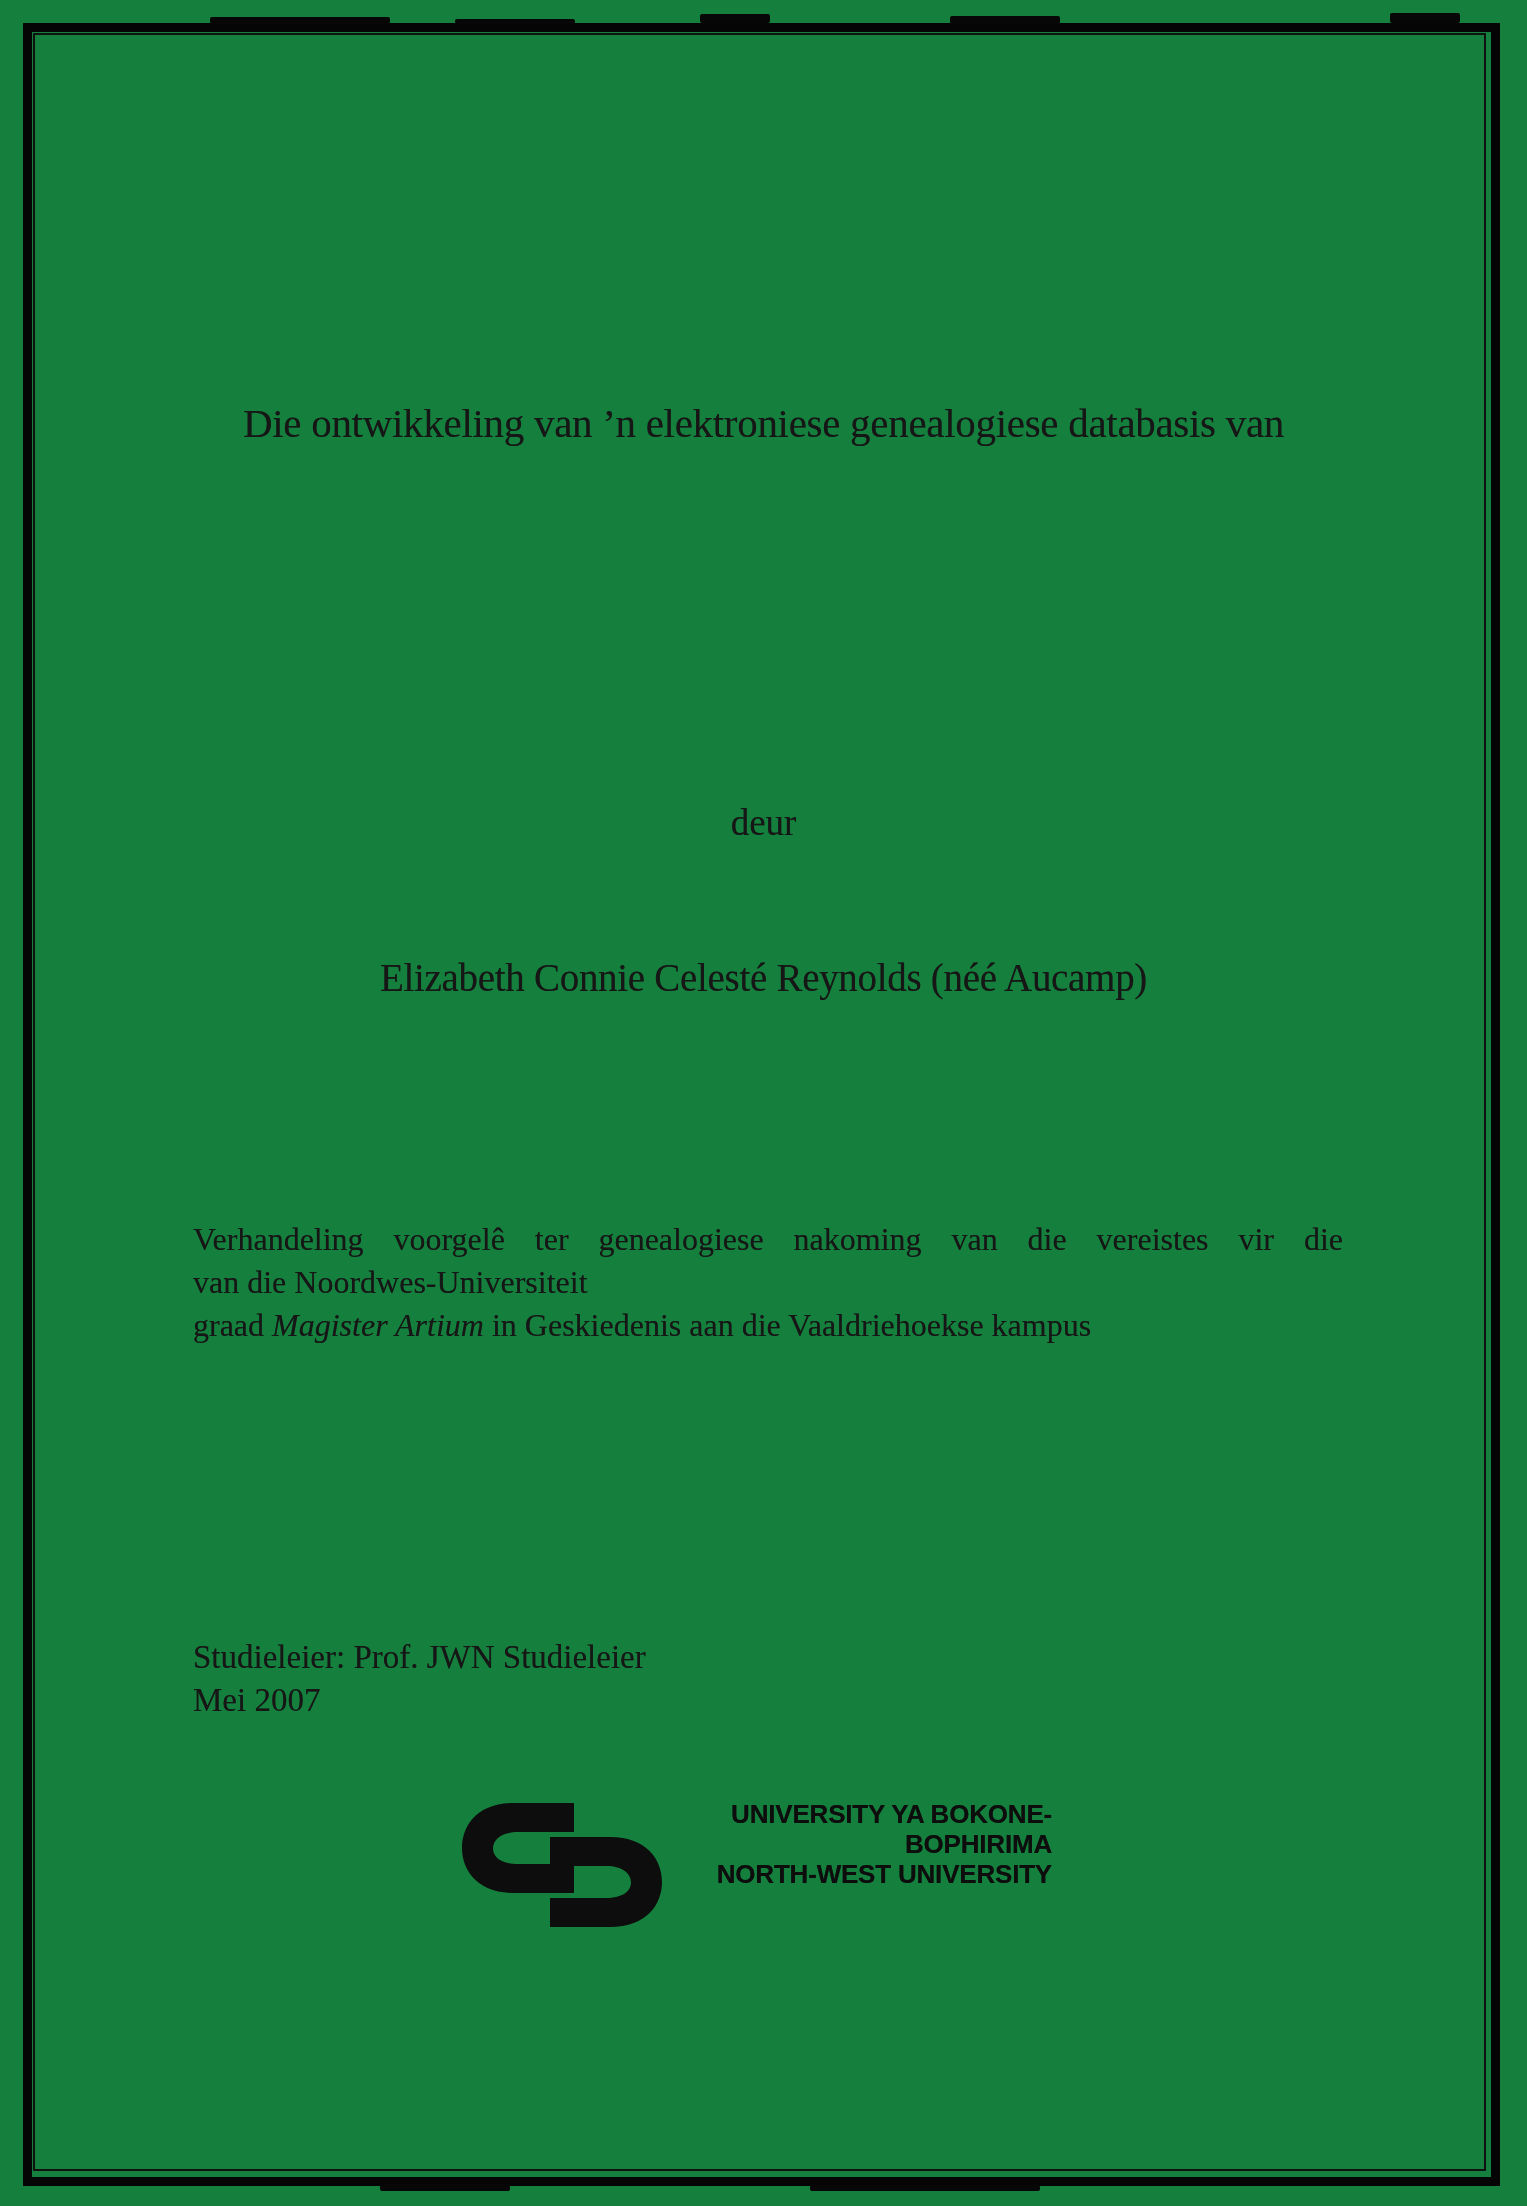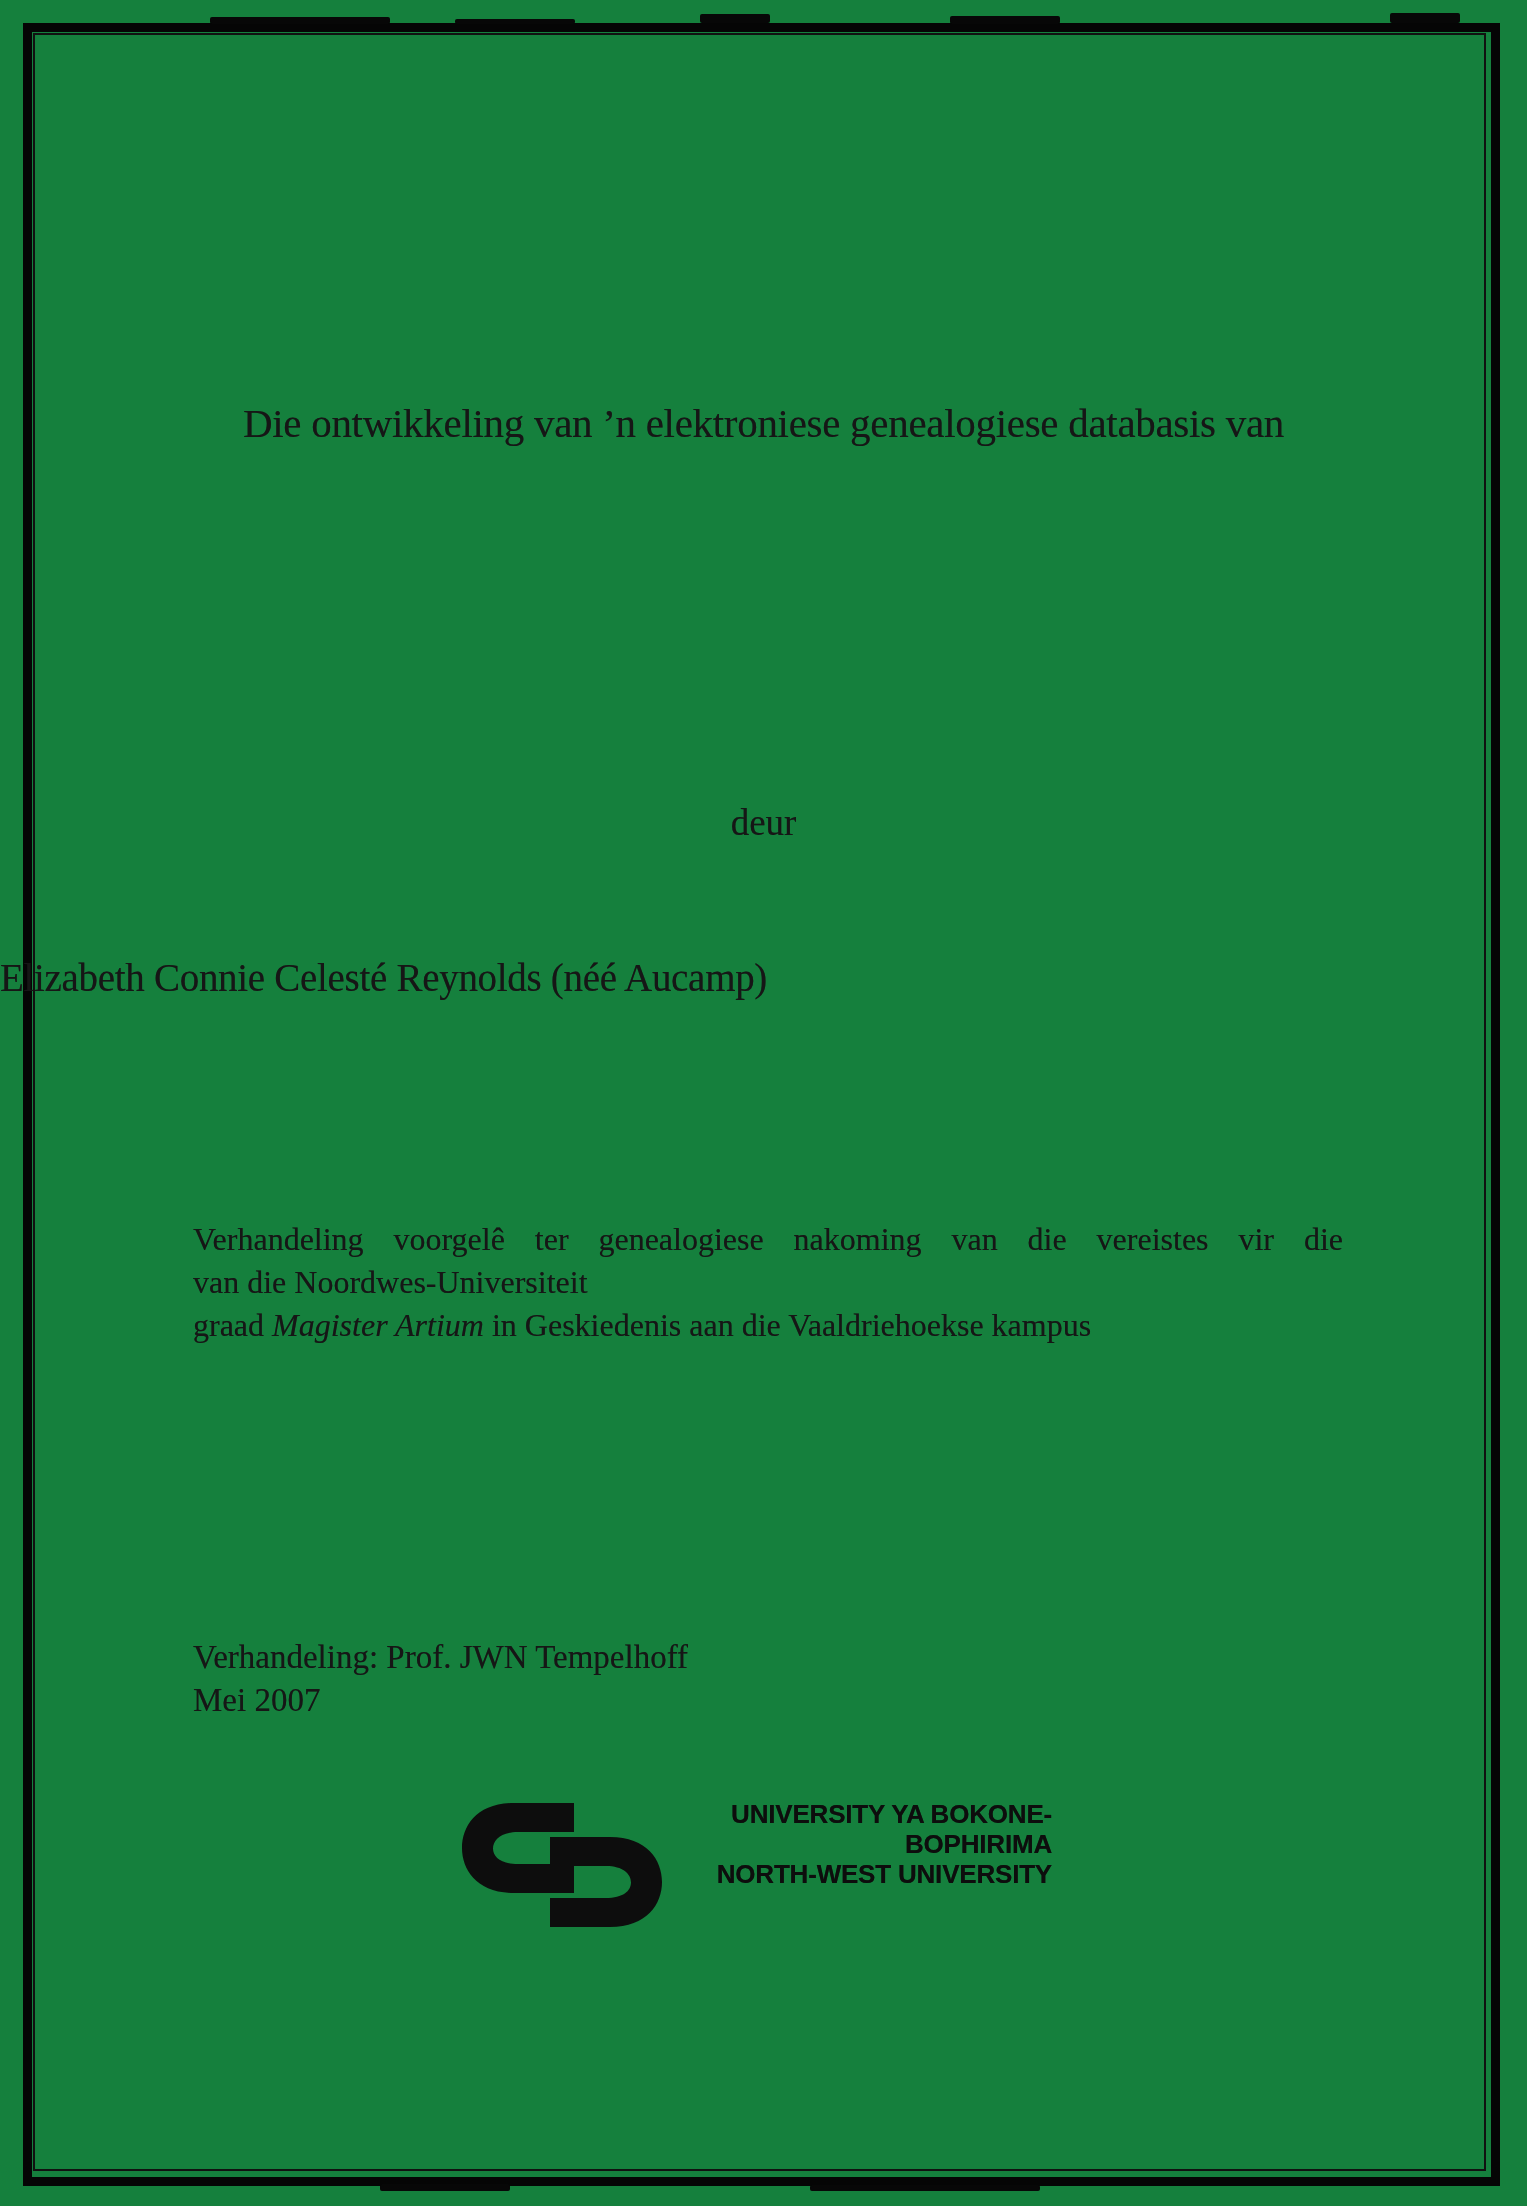--- a/index.html
+++ b/index.html
@@ -19,21 +19,21 @@
     position:absolute;left:33px;top:33px;width:1453px;height:2138px;
     border:2px solid #111;box-sizing:border-box;
   }
   .artifact{position:absolute;background:#070707;border-radius:2px;}
   .txt{position:absolute;text-shadow:0 0 .6px rgba(25,25,25,.55);}
   .title-block{
     left:0;width:100%;top:385px;text-align:center;
     font-size:41px;line-height:76px;letter-spacing:-.3px;
   }
   .byline{left:0;width:100%;top:800px;text-align:center;font-size:37px;line-height:46px;}
-  .author{left:0;width:100%;top:953px;font-size:39px;line-height:50px;letter-spacing:-.3px;}
+  .author{left:0;width:100%;top:953px;text-align:center;font-size:39px;line-height:50px;letter-spacing:-.3px;}
   .declaration{left:193px;top:1218px;width:1150px;font-size:32px;line-height:43px;text-align:left;}
   .decl-justify{text-align:justify;text-align-last:justify;}
   .supervisor-block{left:193px;top:1636px;font-size:33px;line-height:43px;text-align:left;}
   .logo-mark{position:absolute;left:462px;top:1801px;width:200px;height:127px;}
   .logo-text{
     position:absolute;left:585px;top:1799px;width:467px;text-align:right;
     font-family:"Liberation Sans","DejaVu Sans",sans-serif;
     font-weight:700;font-size:26px;line-height:30px;letter-spacing:-.2px;
     color:#0d0d0d;text-shadow:0 0 .5px rgba(10,10,10,.6);
   }
@@ -63,21 +63,21 @@
 
   <div class="txt author">Elizabeth Connie Celesté Reynolds (néé Aucamp)</div>
 
   <div class="txt declaration">
     <div class="decl-justify">Verhandeling voorgelê ter genealogiese nakoming van die vereistes vir die</div>
     <div>van die Noordwes-Universiteit</div>
     <div><span>graad </span><i>Magister Artium</i><span> in Geskiedenis aan die Vaaldriehoekse kampus</span></div>
   </div>
 
   <div class="txt supervisor-block">
-    <div>Verhandeling: Prof. JWN Tempelhoff</div>
+    <div>Studieleier: Prof. JWN Studieleier</div>
     <div>Mei 2007</div>
   </div>
 
   <svg class="logo-mark" viewBox="0 0 200 127" xmlns="http://www.w3.org/2000/svg" aria-hidden="true">
     <path fill="#0d0d0d" d="M 112,2 L 52,2 C 15,2 0,25 0,47 C 0,69 15,92 52,92 L 112,92
              L 112,63 L 56,63 C 39,63 31,56 31,47.5 C 31,39 39,31 56,31 L 112,31 Z"></path>
     <path fill="#0d0d0d" d="M 88,36 L 148,36 C 185,36 200,59 200,81 C 200,103 185,126 148,126 L 88,126
              L 88,97 L 144,97 C 161,97 169,90 169,81.5 C 169,73 161,65 144,65 L 88,65 Z"></path>
   </svg>
   <div class="logo-text">

